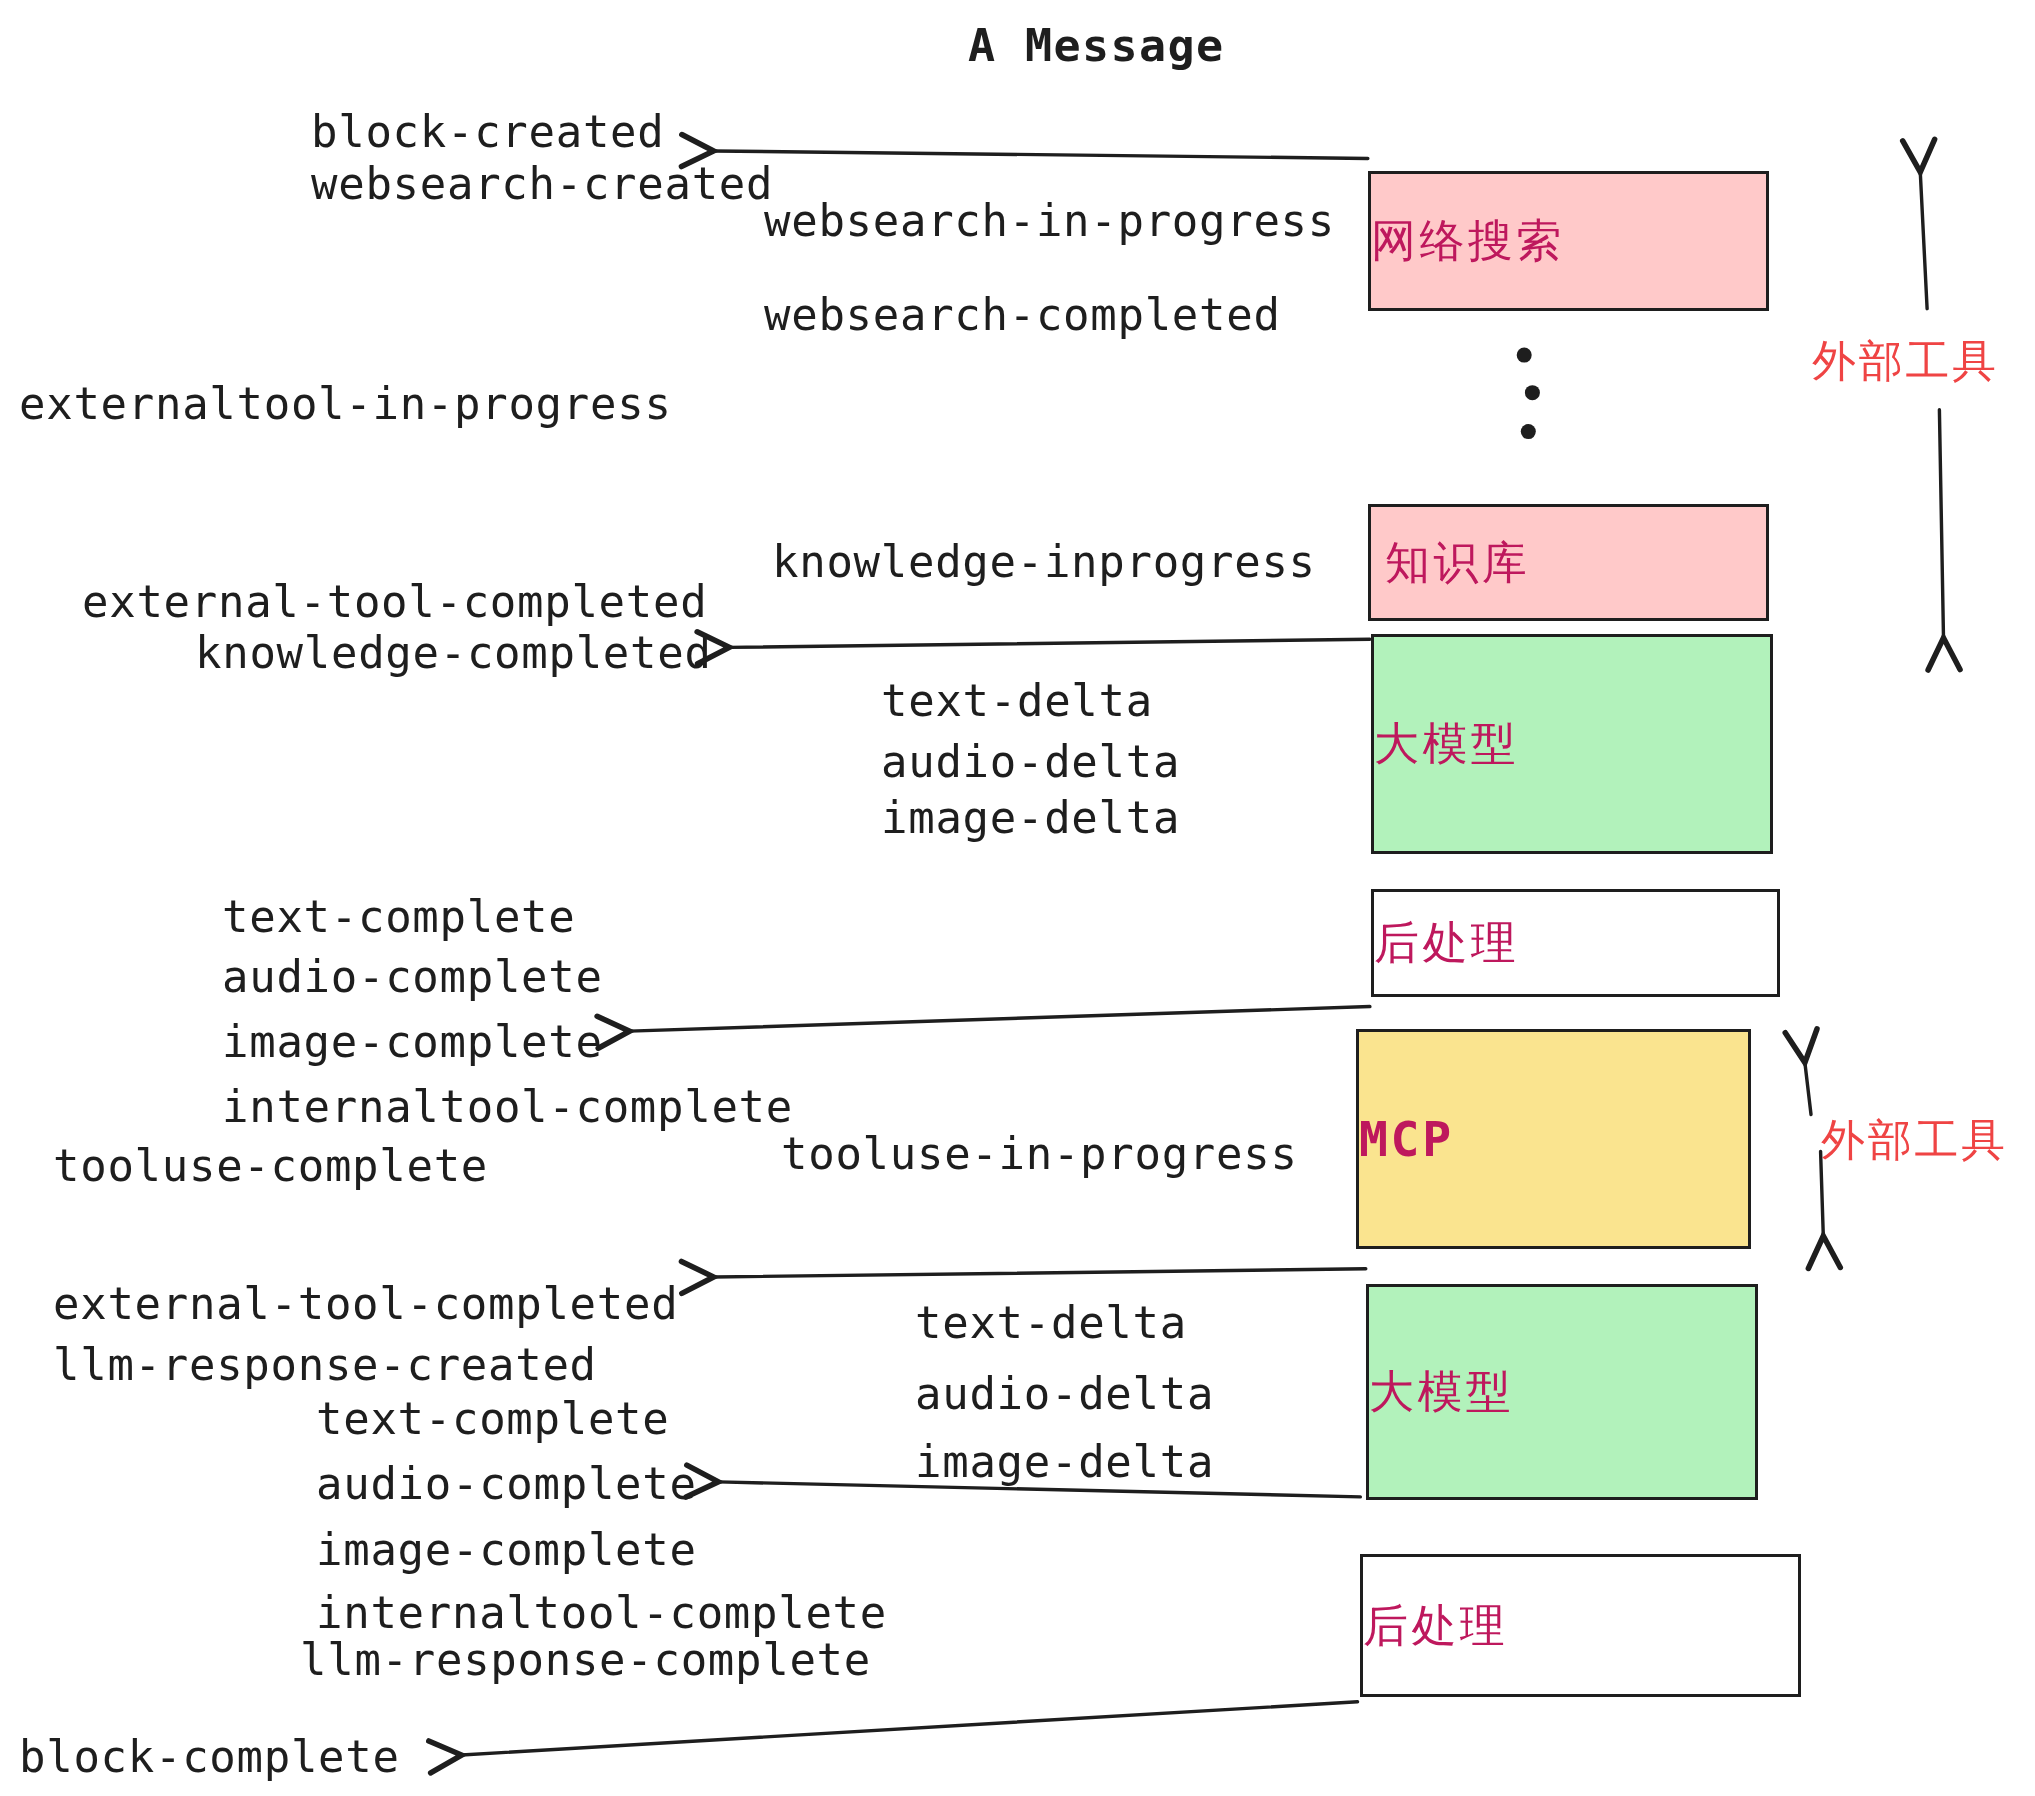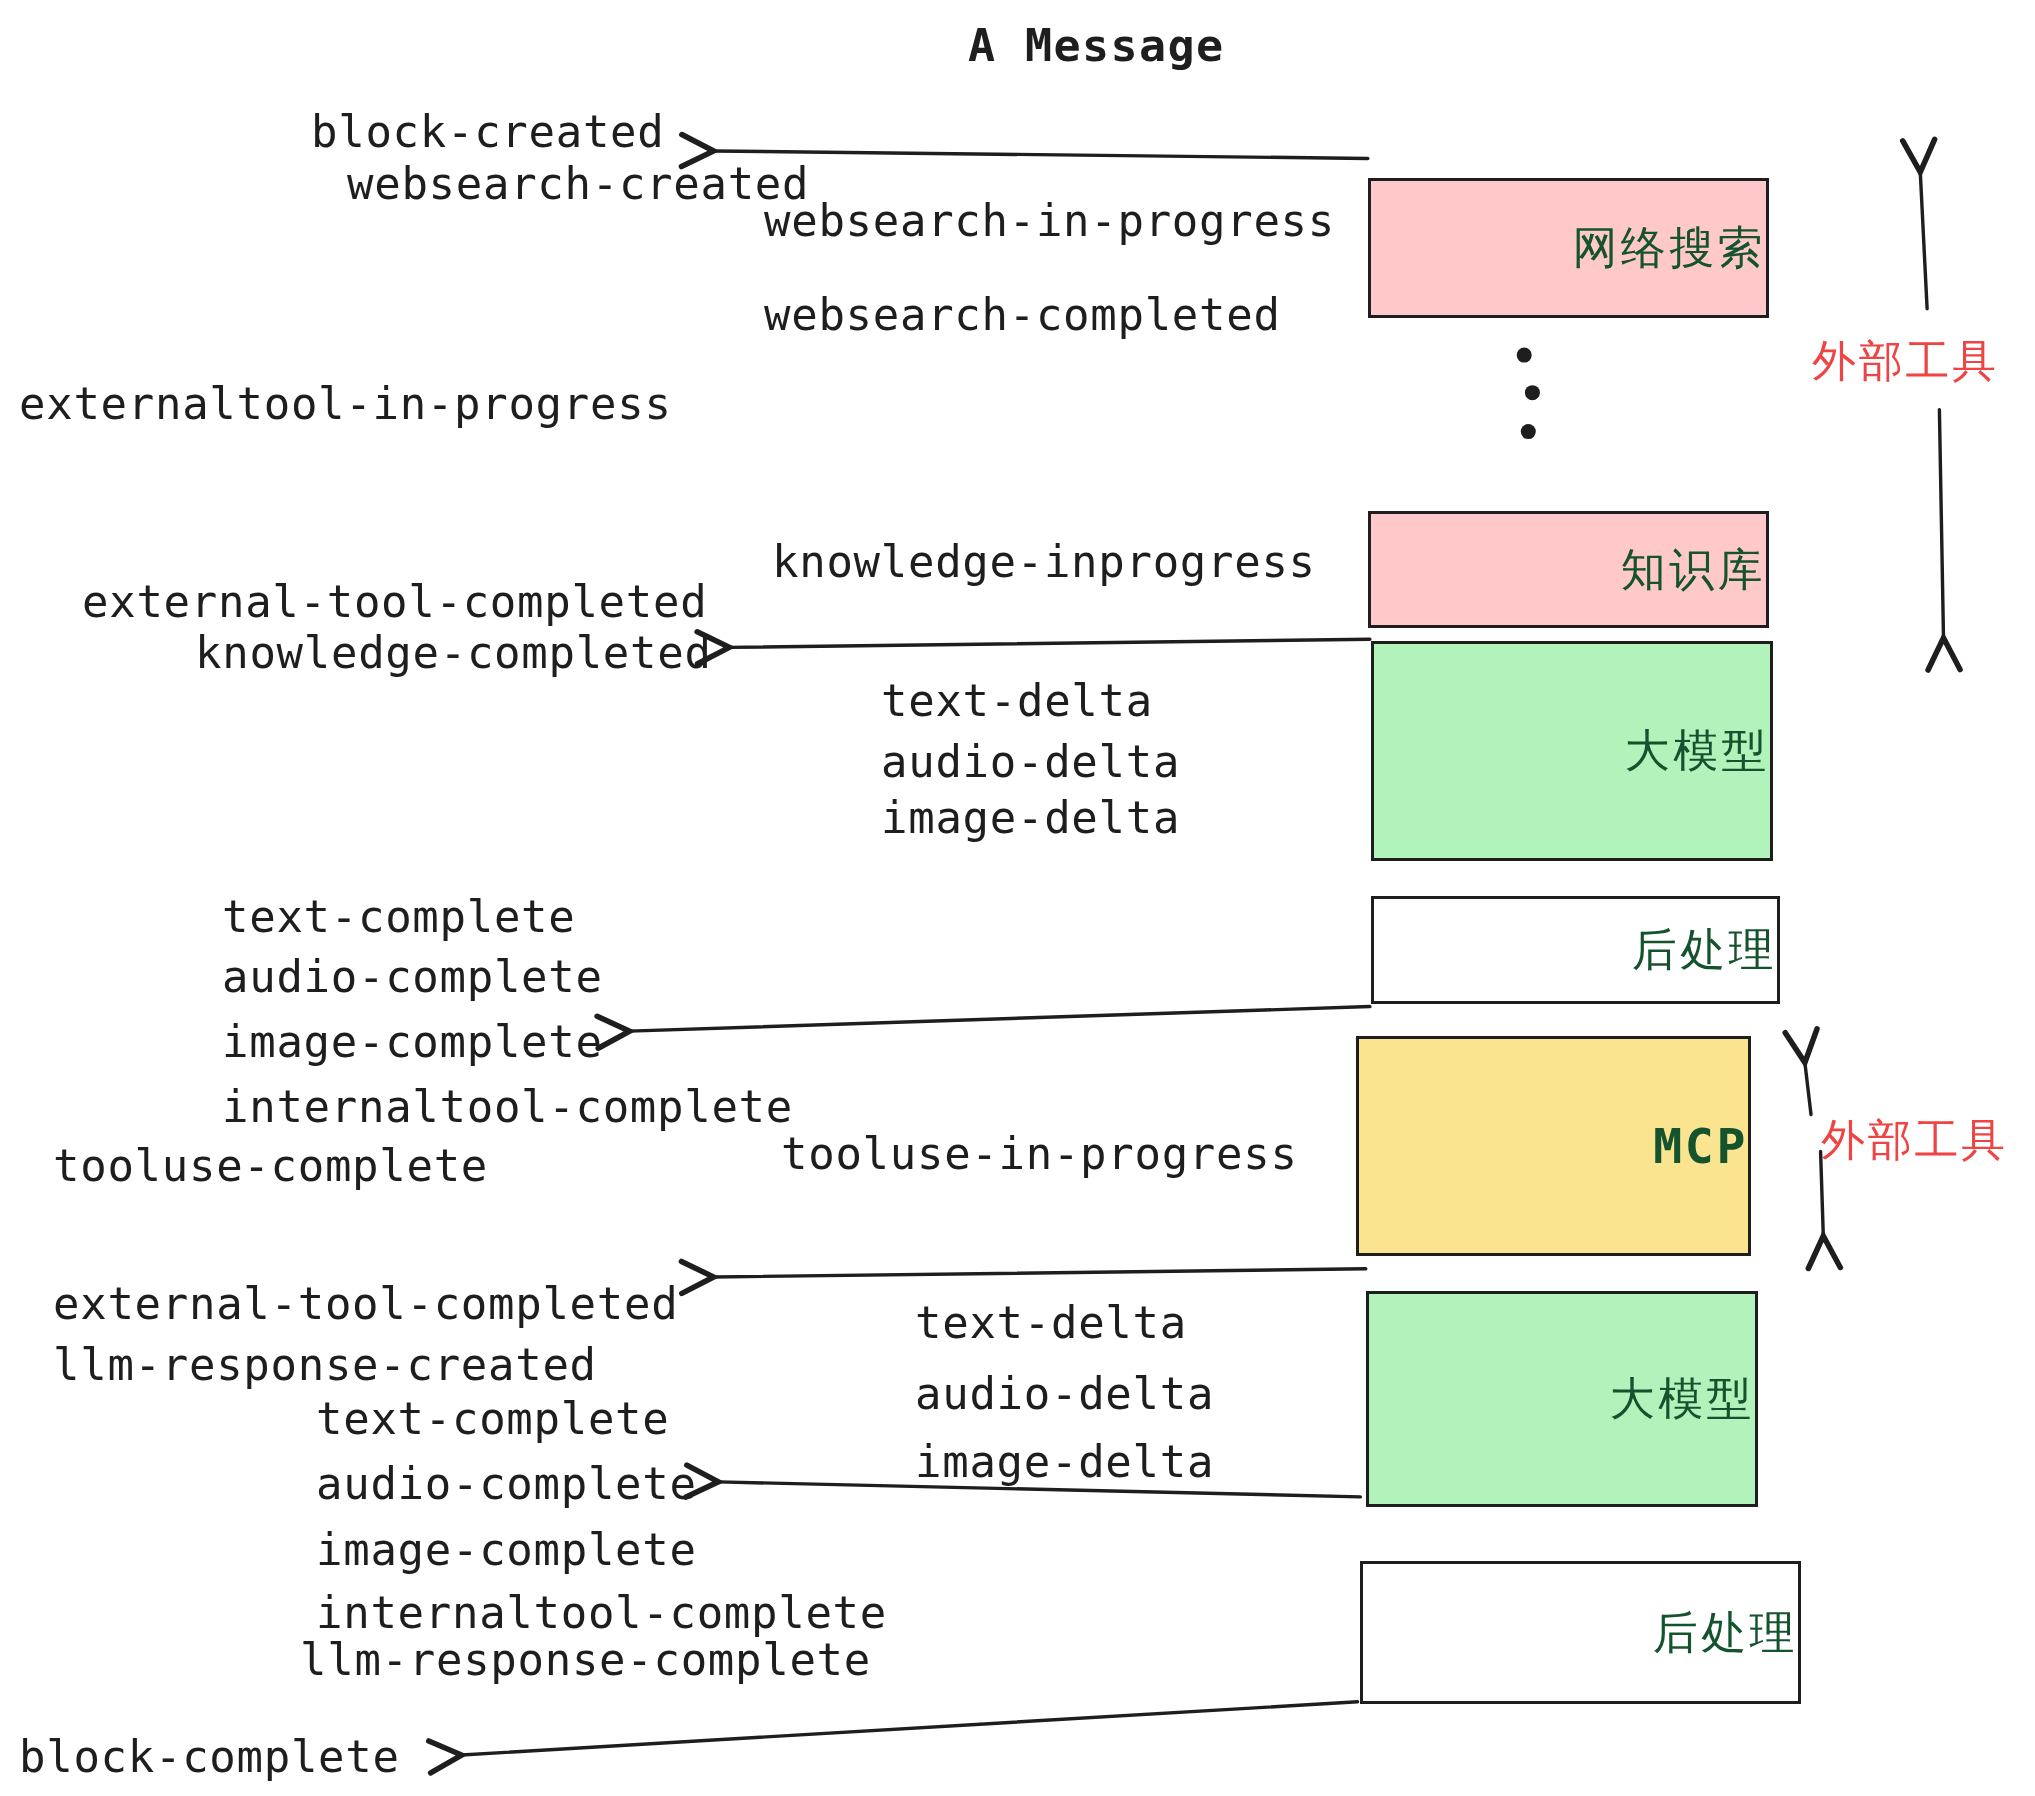--- a/index.html
+++ b/index.html
@@ -1,23 +1,23 @@
 <!DOCTYPE html>
 <html style="font-size:11px"><head>
 <meta charset="utf-8">
 <style>
   html,body{margin:0;padding:0;background:#ffffff;}
   .canvas{position:relative;width:2035px;height:1796px;background:#ffffff;
           font-family:"DejaVu Sans Mono",monospace;color:#1e1e1e;overflow:hidden;text-decoration:underline;}
   .title{position:absolute;font-size:45px;font-weight:bold;letter-spacing:1.4px;white-space:nowrap;}
   .ev{position:absolute;font-size:44px;line-height:55px;letter-spacing:0.7px;white-space:nowrap;
       font-family:"DejaVu Sans Mono",monospace;color:#1e1e1e;}
-  .box{position:absolute;border:3.4px solid #1e1e1e;display:flex;align-items:center;justify-content:flex-end;
+  .box{position:absolute;border:3.4px solid #1e1e1e;display:flex;align-items:center;justify-content:flex-start;
        font-family:"DejaVu Sans","Liberation Sans",sans-serif;font-size:45px;letter-spacing:3.4px;
-       color:#14532d;box-sizing:border-box;margin-top:7px;}
+       color:#be185d;box-sizing:border-box;}
   .box.mcp-text{font-family:"DejaVu Sans Mono",monospace;font-size:48px;font-weight:bold;letter-spacing:2.7px;}
   .side-label{position:absolute;font-family:"DejaVu Sans","Liberation Sans",sans-serif;
        font-size:44px;letter-spacing:2.7px;white-space:nowrap;color:#ef4444;}
   svg.overlay{position:absolute;left:0;top:0;width:2035px;height:1796px;pointer-events:none;}
   svg .ln{stroke:#1e1e1e;stroke-width:5;fill:none;stroke-linecap:round;}
 </style>
 </head>
 <body>
 
 <div class="canvas">
@@ -76,21 +76,21 @@
   </div>
 
   <div class="box" style="left:1360px;top:1554px;width:441px;height:143px;background:#ffffff;">
     <span>后处理</span>
   </div>
 
   <div class="side-label" style="left:1812px;top:332px;">外部工具</div>
   <div class="side-label" style="left:1821px;top:1111px;">外部工具</div>
 
   <div class="ev" style="left:311px;top:104px;">block-created</div>
-  <div class="ev" style="left:311px;top:156px;margin-left:36px;">websearch-created</div>
+  <div class="ev" style="left:311px;top:156px;">websearch-created</div>
   <div class="ev" style="left:764px;top:193px;">websearch-in-progress</div>
   <div class="ev" style="left:764px;top:287px;">websearch-completed</div>
   <div class="ev" style="left:19px;top:376px;">externaltool-in-progress</div>
   <div class="ev" style="left:772px;top:534px;">knowledge-inprogress</div>
   <div class="ev" style="left:82px;top:574px;">external-tool-completed</div>
   <div class="ev" style="left:195px;top:625px;">knowledge-completed</div>
   <div class="ev" style="left:881px;top:673px;">text-delta</div>
   <div class="ev" style="left:881px;top:734px;">audio-delta</div>
   <div class="ev" style="left:881px;top:790px;">image-delta</div>
   <div class="ev" style="left:222px;top:889px;">text-complete</div>

